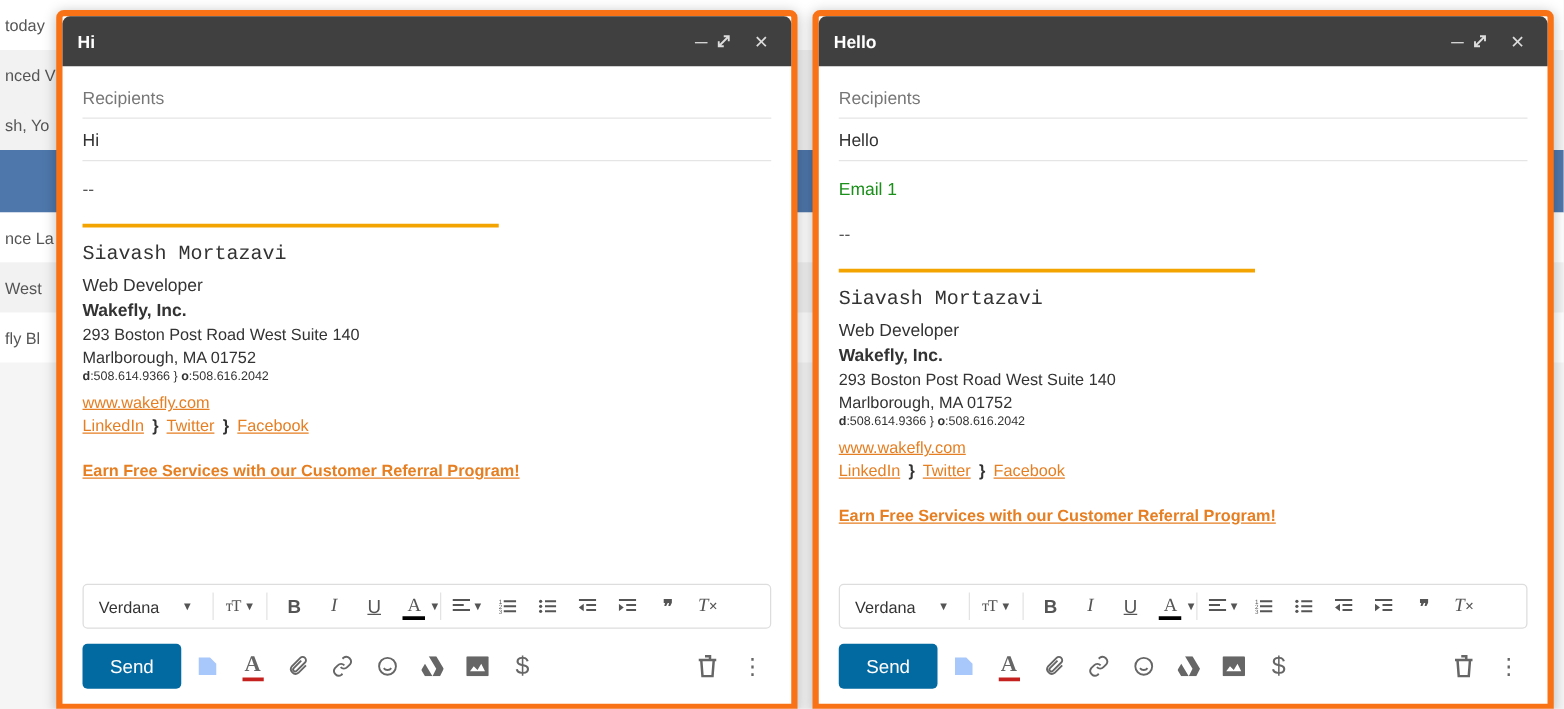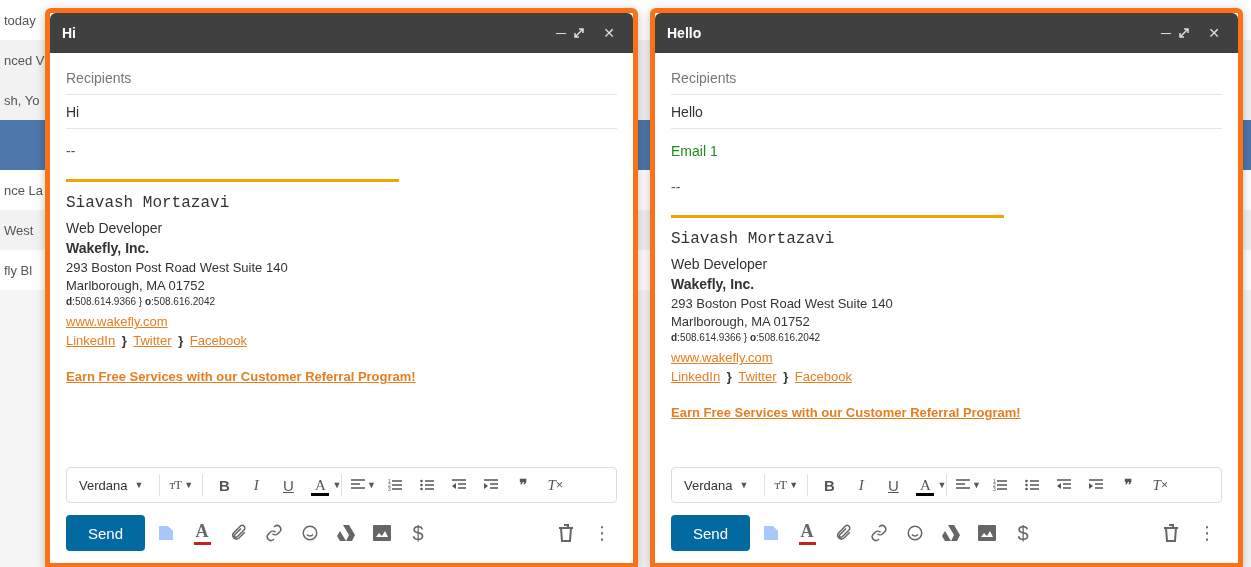--- a/index.html
+++ b/index.html
@@ -56,21 +56,21 @@
   .sig-link { color:#e67e22; text-decoration:underline; font-size:13px; cursor:pointer; }
   .sig-socials { font-size:13px; margin-top:4px; }
   .sig-socials .sep { color:#333; font-weight:bold; margin:0 3px; }
   .referral { margin-top:20px; font-weight:bold; font-size:14px; }
 
   .format-bar {
     margin: 6px 16px 0 16px; border:1px solid #ddd; border-radius:4px;
     height:36px; display:flex; align-items:center; padding:0 6px; gap:2px;
     background:#fff;
   }
-  .font-pick { display:flex; align-items:center; gap:7px; padding:0 10px 0 6px; font-size:13px; color:#333; cursor:pointer; }
+  .font-pick { display:flex; align-items:center; gap:18px; padding:0 10px 0 6px; font-size:13px; color:#333; cursor:pointer; }
   .caret { font-size:9px; color:#555; }
   .vsep { width:1px; height:22px; background:#e3e3e3; margin:0 4px; }
   .fmt-btn { width:30px; height:28px; display:flex; align-items:center; justify-content:center; color:#555; cursor:pointer; font-size:15px; border-radius:3px; }
   .tT { font-family: Georgia, serif; font-size:13px; letter-spacing:-1px; }
   .color-A { position:relative; font-family: Georgia, serif; }
   .color-A .underline-bar { position:absolute; bottom:3px; left:6px; right:6px; height:3px; background:#000; }
 
   .bottom-bar {
     display:flex; align-items:center; padding:12px 16px; gap:6px;
   }

